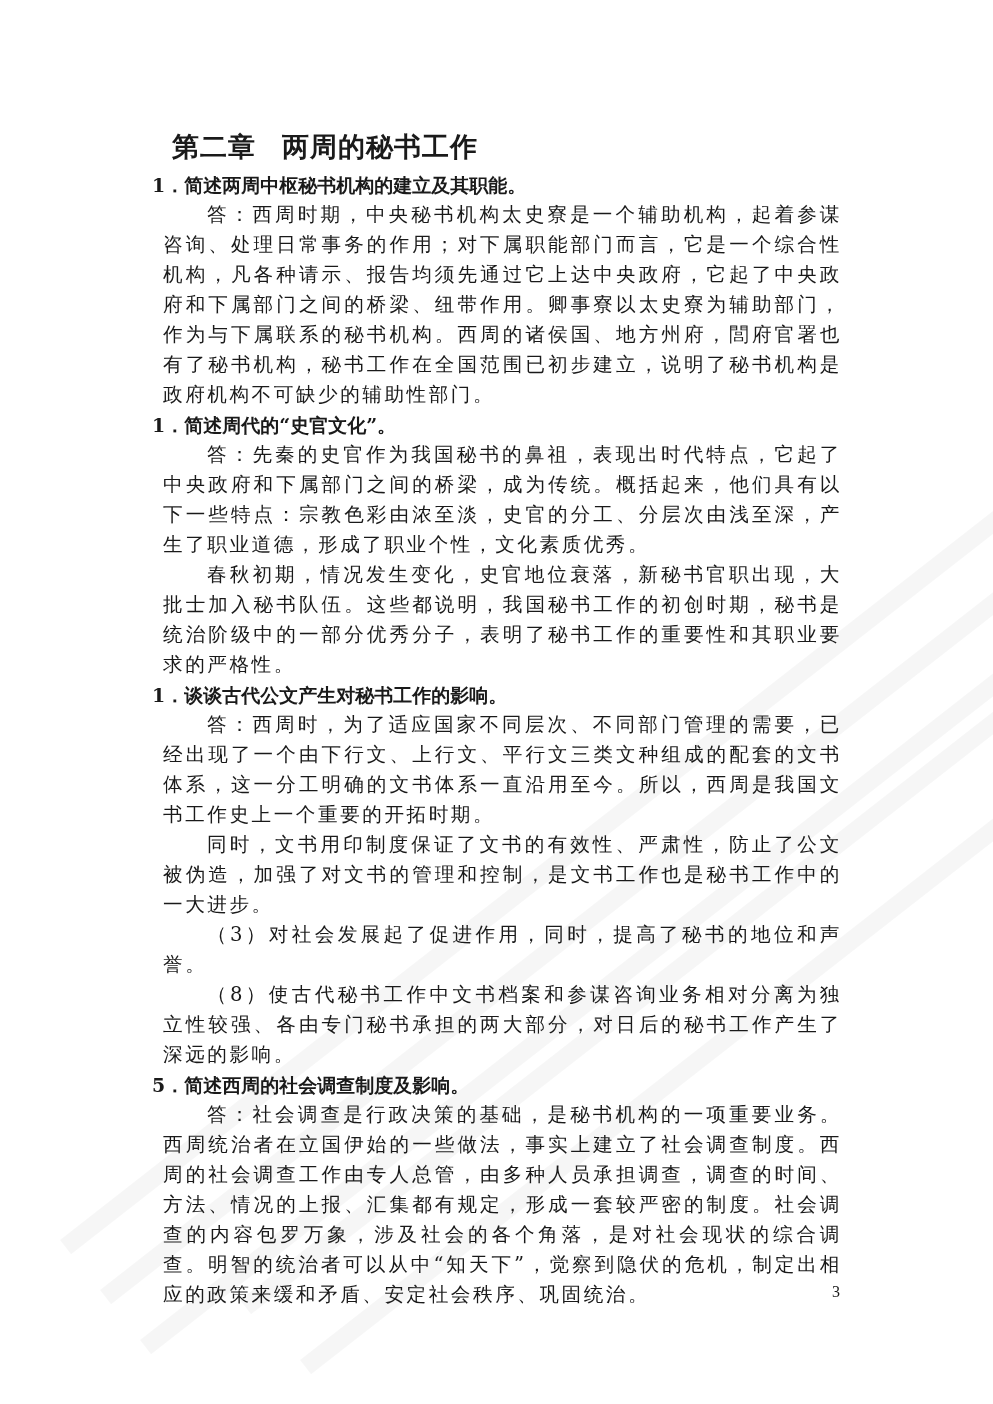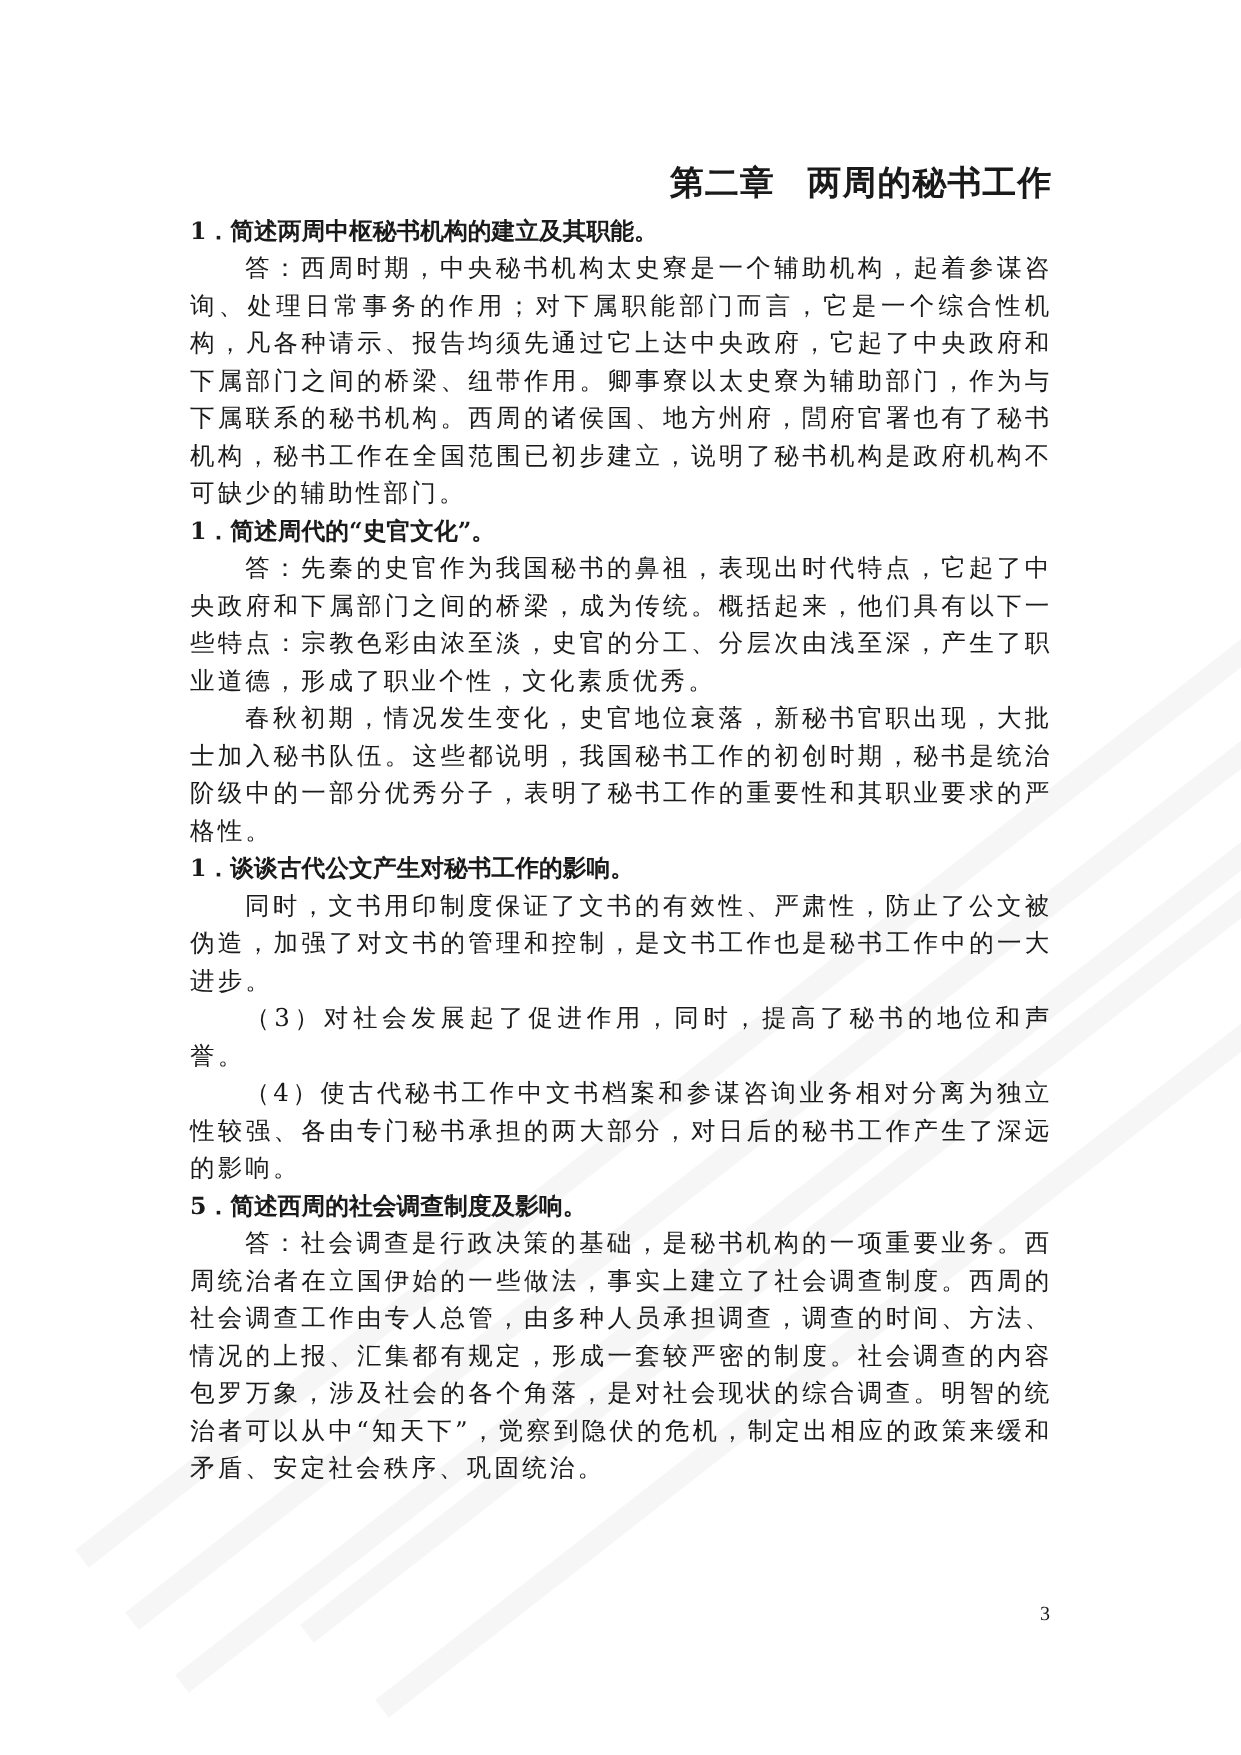--- a/index.html
+++ b/index.html
@@ -11,32 +11,32 @@
       position: absolute; left: 0; top: 0; width: 993px; height: 1404px; pointer-events: none; overflow: hidden;
     }
     .wm-band {
       position: absolute; width: 1400px; height: 18px; background: rgba(0,0,0,0.035);
       transform-origin: 0 0; transform: rotate(-38deg);
     }
     .page {
       position: absolute; left: 152px; top: 128px; width: 690px;
     }
     .title {
-      text-align: right; font-size: 27px; font-weight: bold; letter-spacing: 1px;
+      text-align: left; font-size: 27px; font-weight: bold; letter-spacing: 1px;
       height: 38px; line-height: 38px; margin-bottom: 4px; margin-left: 20px;
     }
     .title .gap { display: inline-block; width: 26px; }
     .q {
       font-weight: bold; font-size: 19px; line-height: 30px; height: 30px; white-space: nowrap;
     }
     .p {
       font-size: 19.6px; line-height: 30px; letter-spacing: 2.55px; text-align: justify;
       text-align-last: left; margin: 0;
     }
-    .p.indent { text-indent: 44px; }
+    .p.indent { text-indent: 44px; margin-left: 11px; }
     .pageno {
       position: absolute; left: 832px; top: 1283px; font-size: 16px;
       font-family: "Liberation Serif", serif;
     }
   </style>
 </head>
 <body>
 
 <div class="watermark">
   <div class="wm-band" style="left:60px;top:1240px;"></div>
@@ -52,23 +52,24 @@
   </div>
 
   <div class="q">1．简述两周中枢秘书机构的建立及其职能。</div>
   <p class="p indent">答：西周时期，中央秘书机构太史寮是一个辅助机构，起着参谋咨询、处理日常事务的作用；对下属职能部门而言，它是一个综合性机构，凡各种请示、报告均须先通过它上达中央政府，它起了中央政府和下属部门之间的桥梁、纽带作用。卿事寮以太史寮为辅助部门，作为与下属联系的秘书机构。西周的诸侯国、地方州府，閭府官署也有了秘书机构，秘书工作在全国范围已初步建立，说明了秘书机构是政府机构不可缺少的辅助性部门。</p>
 
   <div class="q">1．简述周代的“史官文化”。</div>
   <p class="p indent">答：先秦的史官作为我国秘书的鼻祖，表现出时代特点，它起了中央政府和下属部门之间的桥梁，成为传统。概括起来，他们具有以下一些特点：宗教色彩由浓至淡，史官的分工、分层次由浅至深，产生了职业道德，形成了职业个性，文化素质优秀。</p>
   <p class="p indent">春秋初期，情况发生变化，史官地位衰落，新秘书官职出现，大批士加入秘书队伍。这些都说明，我国秘书工作的初创时期，秘书是统治阶级中的一部分优秀分子，表明了秘书工作的重要性和其职业要求的严格性。</p>
 
   <div class="q">1．谈谈古代公文产生对秘书工作的影响。</div>
+  <p class="p indent">答：西周时，为了适应国家不同层次、不同部门管理的需要，已经出现了一个由下行文、上行文、平行文三类文种组成的配套的文书体系，这一分工明确的文书体系一直沿用至今。所以，西周是我国文书工作史上一个重要的开拓时期。</p>
   <p class="p indent">同时，文书用印制度保证了文书的有效性、严肃性，防止了公文被伪造，加强了对文书的管理和控制，是文书工作也是秘书工作中的一大进步。</p>
 
   <p class="p indent">（3）对社会发展起了促进作用，同时，提高了秘书的地位和声誉。</p>
-  <p class="p indent">（4）使古代秘书工作中文书档案和参谋咨询业务相对分离为独立性较强、各由专门秘书承担的两大部分，对日后的秘书工作产生了深远的影响。</p>
+  <p class="p indent">（8）使古代秘书工作中文书档案和参谋咨询业务相对分离为独立性较强、各由专门秘书承担的两大部分，对日后的秘书工作产生了深远的影响。</p>
 
   <div class="q">5．简述西周的社会调查制度及影响。</div>
   <p class="p indent">答：社会调查是行政决策的基础，是秘书机构的一项重要业务。西周统治者在立国伊始的一些做法，事实上建立了社会调查制度。西周的社会调查工作由专人总管，由多种人员承担调查，调查的时间、方法、情况的上报、汇集都有规定，形成一套较严密的制度。社会调查的内容包罗万象，涉及社会的各个角落，是对社会现状的综合调查。明智的统治者可以从中“知天下”，觉察到隐伏的危机，制定出相应的政策来缓和矛盾、安定社会秩序、巩固统治。</p>
 
 </div>
 
 <div class="pageno">3</div>
 
 </body></html>

